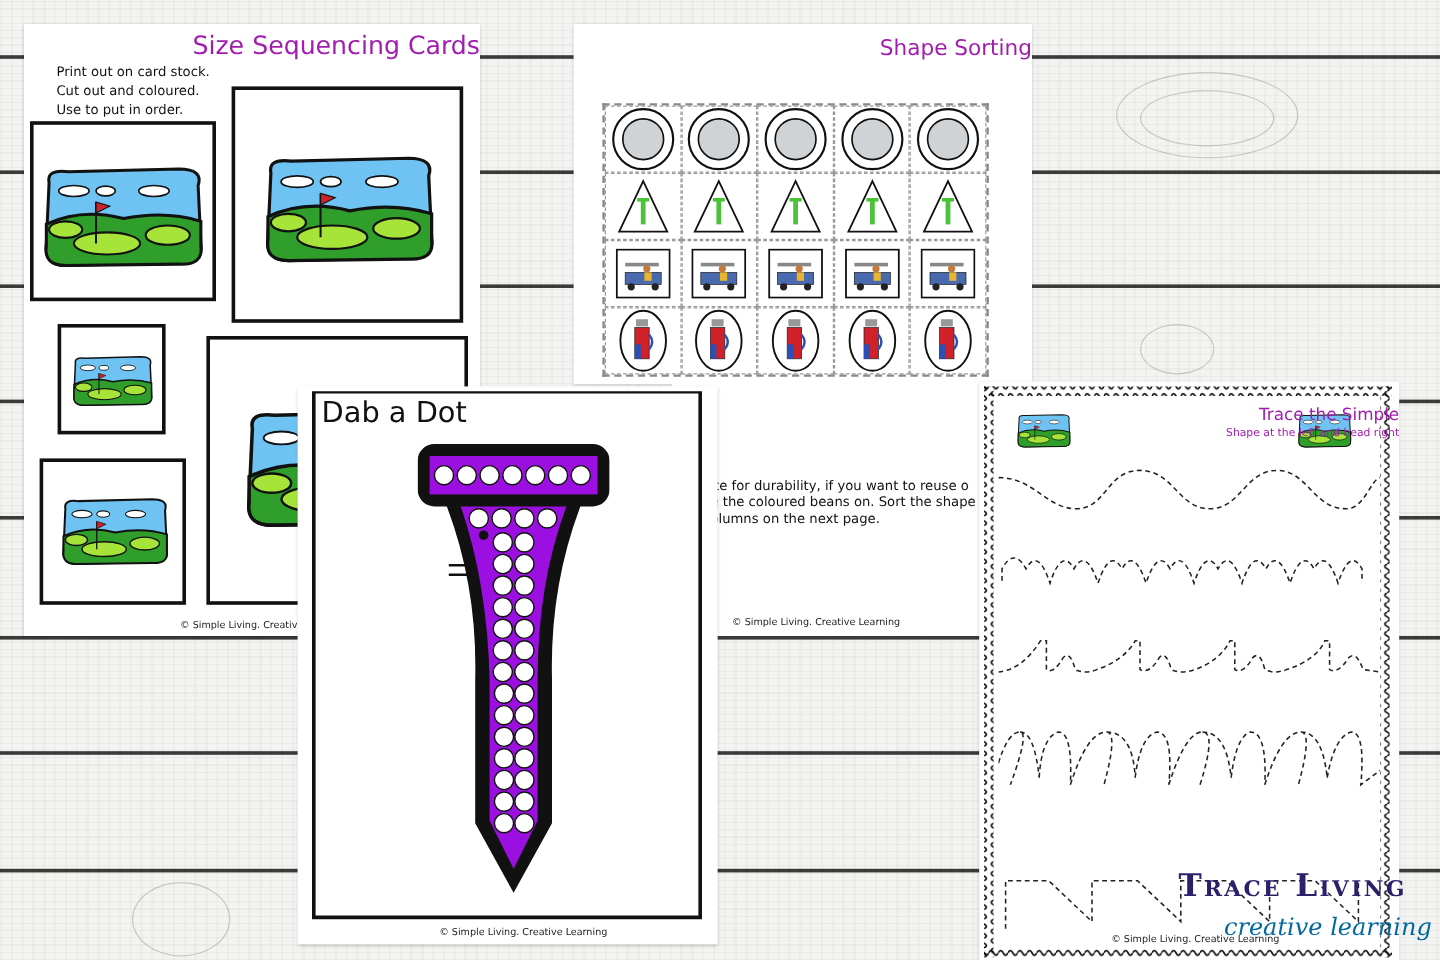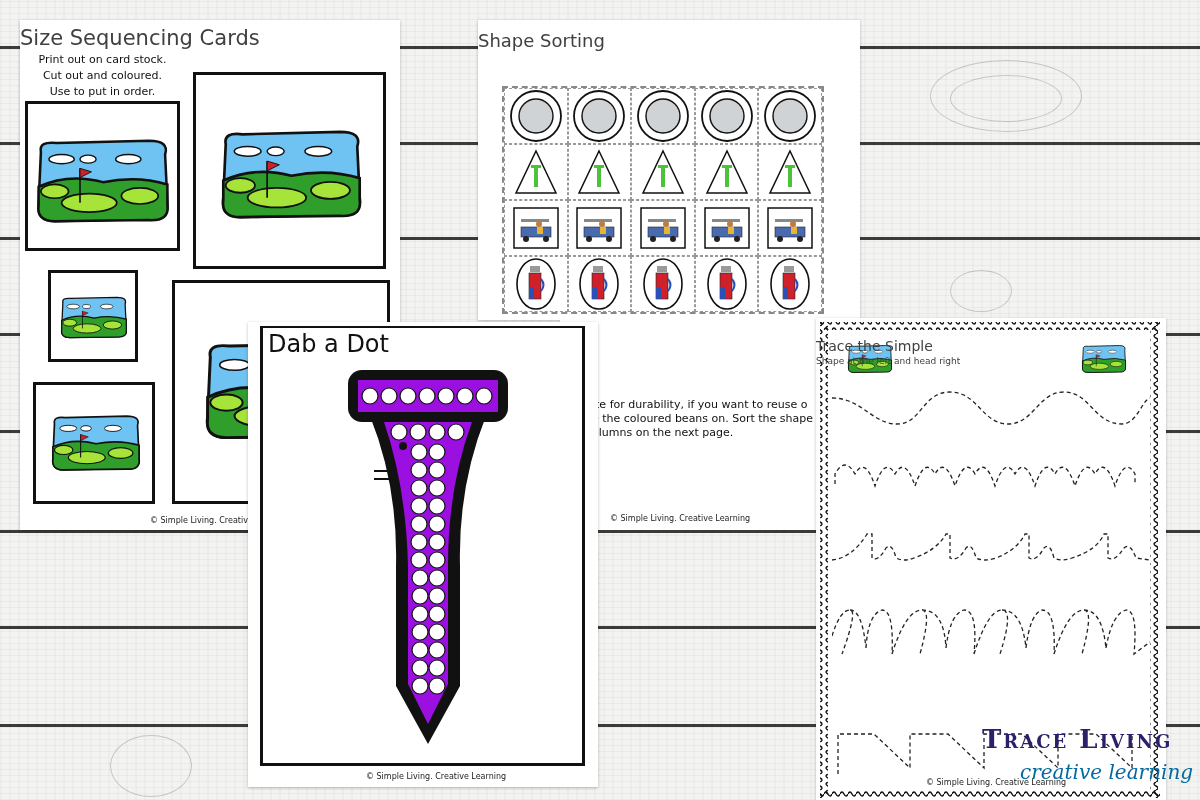--- a/index.html
+++ b/index.html
@@ -8,25 +8,25 @@
        background:#f4f4f2;}
   
   .wood{position:absolute;inset:0;overflow:hidden;
         background:
           repeating-linear-gradient(90deg, rgba(0,0,0,0.025) 0 2px, transparent 2px 9px),
           repeating-linear-gradient(0deg, rgba(0,0,0,0.035) 0 1px, transparent 1px 6px),
           #f3f3f1;}
   .seam{position:absolute;left:0;right:0;height:3px;background:#1a1a1a;opacity:.85;}
   .grain{position:absolute;border-radius:50%;border:1px solid rgba(0,0,0,0.18);}
   .page{position:absolute;background:#fff;box-shadow:0 1px 3px rgba(0,0,0,0.25);}
-  .title{position:absolute;left:0;right:0;text-align:left;color:#404040;}
+  .title{position:absolute;left:0;right:0;text-align:right;color:#a21caf;}
   .copy{position:absolute;font-size:8px;color:#222;white-space:nowrap;}
   
   .card{position:absolute;border:3px solid #111;background:#fff;box-sizing:border-box;overflow:hidden;}
-  .instr{position:absolute;font-size:11px;line-height:16px;color:#111;text-align:center;}
+  .instr{position:absolute;font-size:11px;line-height:16px;color:#111;text-align:left;margin-left:27px;}
   
   .grid{position:absolute;display:grid;grid-template-columns:repeat(5,1fr);grid-template-rows:repeat(4,1fr);
         border:2px dashed #888;box-sizing:border-box;}
   .cell{border:1.5px dashed #999;display:flex;align-items:center;justify-content:center;box-sizing:border-box;}
   
   .dab-frame{position:absolute;border:2px solid #111;box-sizing:border-box;}
   
   .wavy{position:absolute;}
 </style>
 </head>

